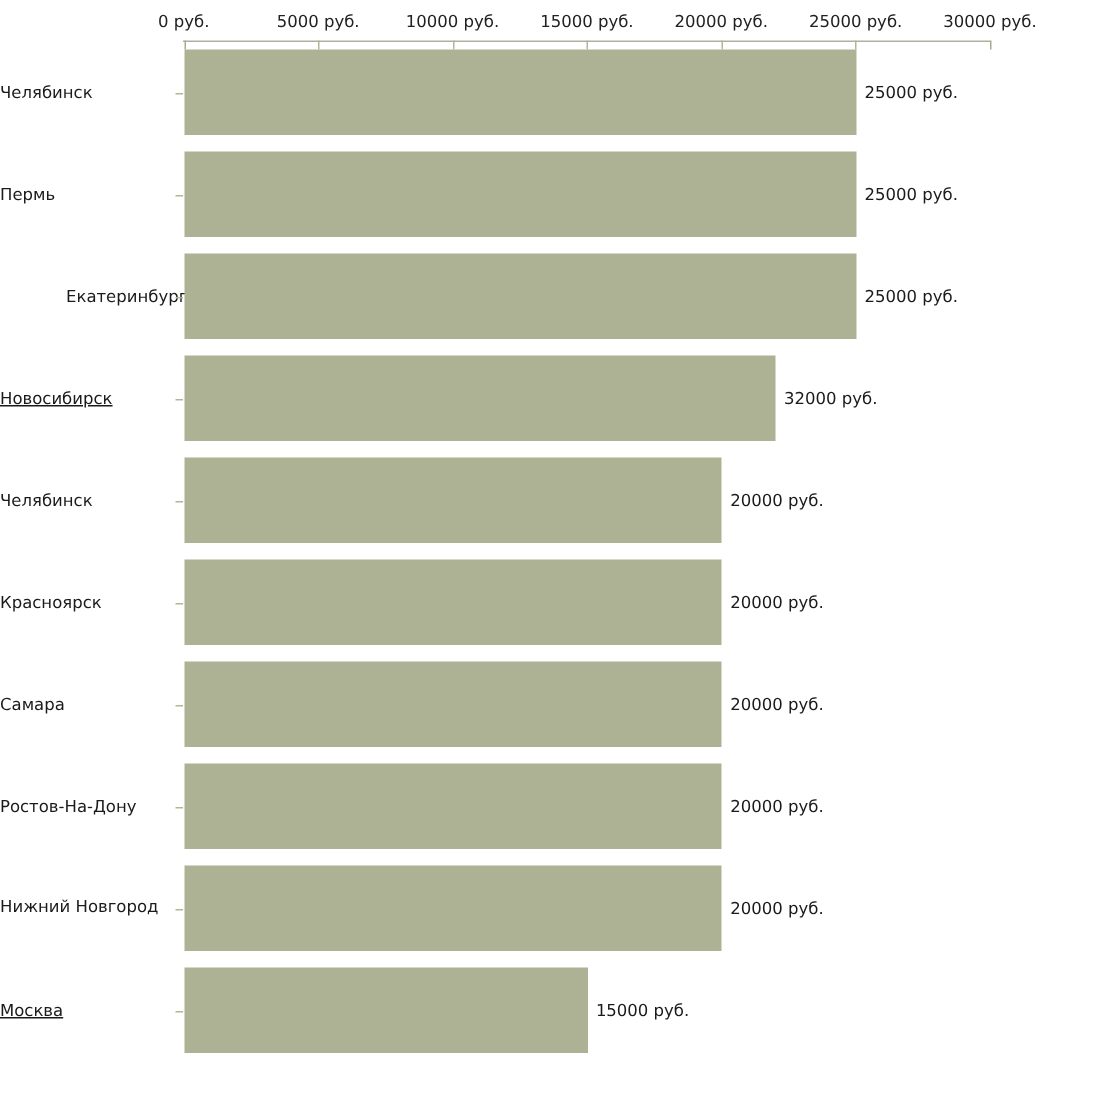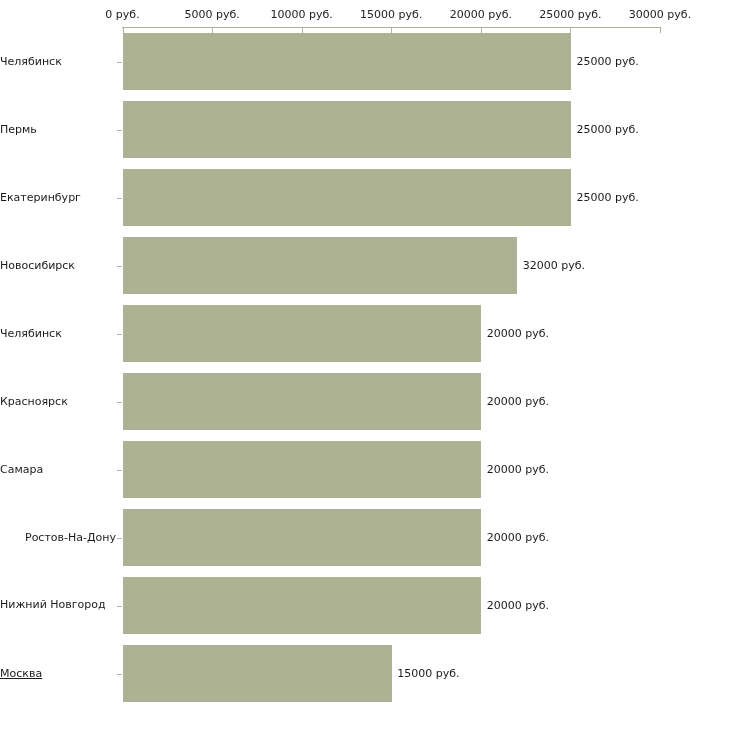--- a/index.html
+++ b/index.html
@@ -126,40 +126,40 @@
   <div id="catlabels">
       <div class="cat-label-wrap" style="top: 54.5px;">
         <div class="cat-label" style="position: static;">Челябинск</div>
       </div>
       <div class="cat-tick" style="top: 62px;"></div>
       <div class="cat-label-wrap" style="top: 122.5px;">
         <div class="cat-label" style="position: static;">Пермь</div>
       </div>
       <div class="cat-tick" style="top: 130px;"></div>
       <div class="cat-label-wrap" style="top: 190.5px;">
-        <div class="cat-label" style="position: static;">Екатеринбург</div>
+        <div class="cat-label" style="position: static; padding-left: 44px;">Екатеринбург</div>
       </div>
       <div class="cat-tick" style="top: 198px;"></div>
-      <div class="cat-label-wrap" style="top: 258.5px;">
+      <div class="cat-label-wrap" style="top: 258.5px; text-decoration: underline;">
         <div class="cat-label" style="position: static;">Новосибирск</div>
       </div>
       <div class="cat-tick" style="top: 266px;"></div>
       <div class="cat-label-wrap" style="top: 326.5px;">
         <div class="cat-label" style="position: static;">Челябинск</div>
       </div>
       <div class="cat-tick" style="top: 334px;"></div>
       <div class="cat-label-wrap" style="top: 394.5px;">
         <div class="cat-label" style="position: static;">Красноярск</div>
       </div>
       <div class="cat-tick" style="top: 402px;"></div>
       <div class="cat-label-wrap" style="top: 462.5px;">
         <div class="cat-label" style="position: static;">Самара</div>
       </div>
       <div class="cat-tick" style="top: 470px;"></div>
-      <div class="cat-label-wrap" style="top: 530.5px; padding-left: 25px;">
+      <div class="cat-label-wrap" style="top: 530.5px;">
         <div class="cat-label" style="position: static;">Ростов-На-Дону</div>
       </div>
       <div class="cat-tick" style="top: 538px;"></div>
       <div class="cat-label-wrap" style="top: 598px;">
         <div class="cat-label" style="position: static;">Нижний Новгород</div>
       </div>
       <div class="cat-tick" style="top: 606px;"></div>
       <div class="cat-label-wrap" style="top: 666.5px; text-decoration: underline;">
         <div class="cat-label" style="position: static;">Москва</div>
       </div>

